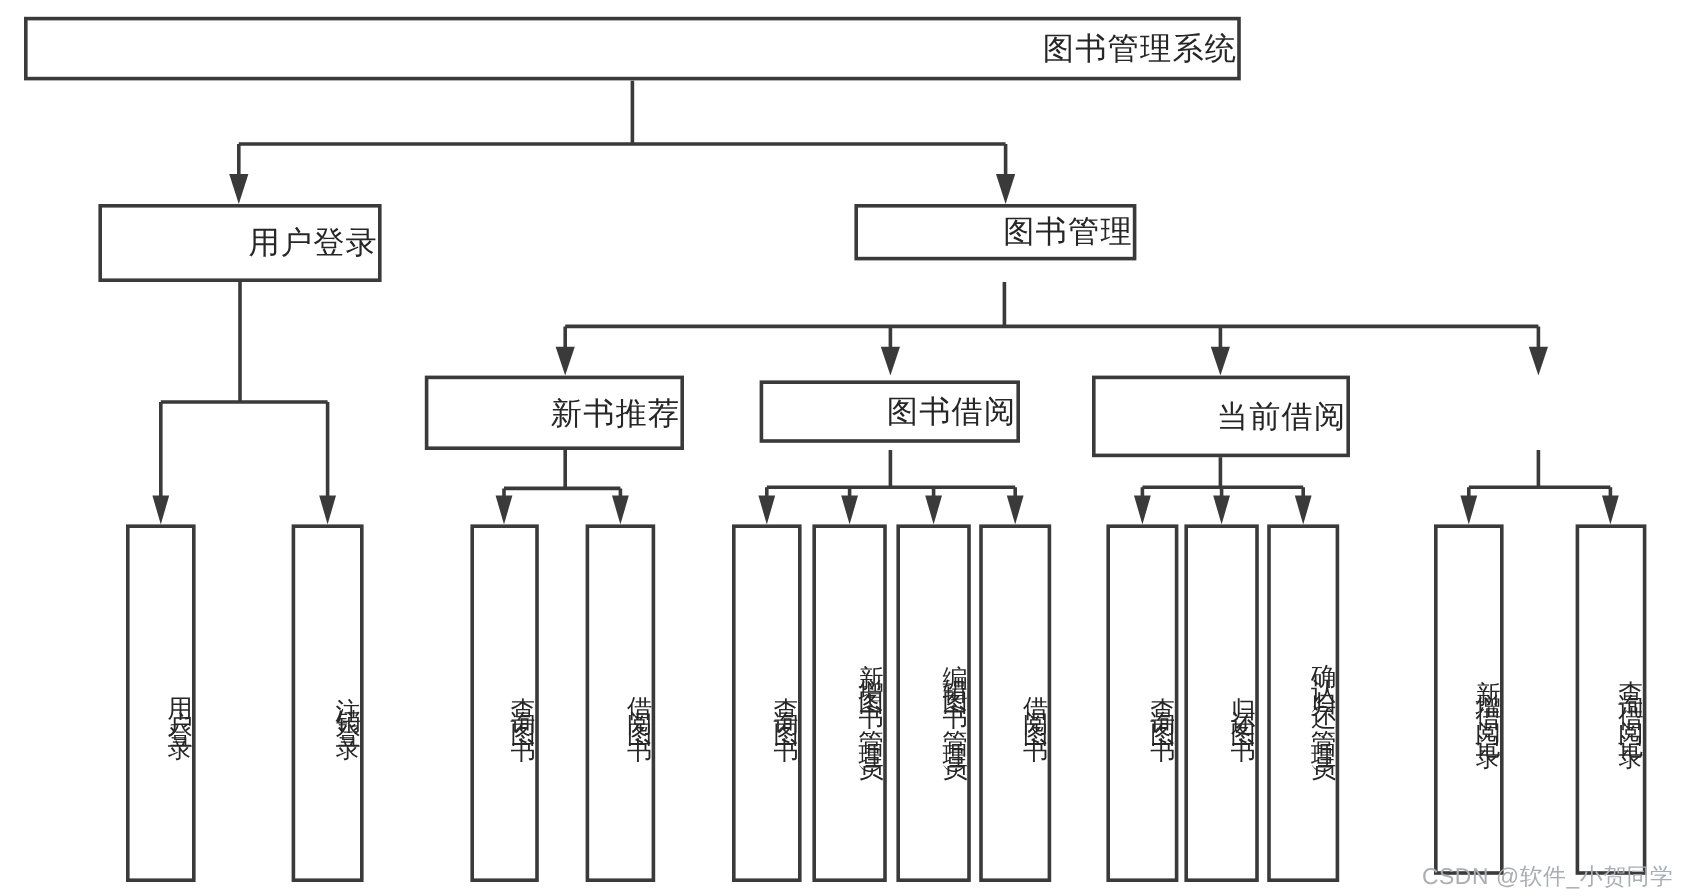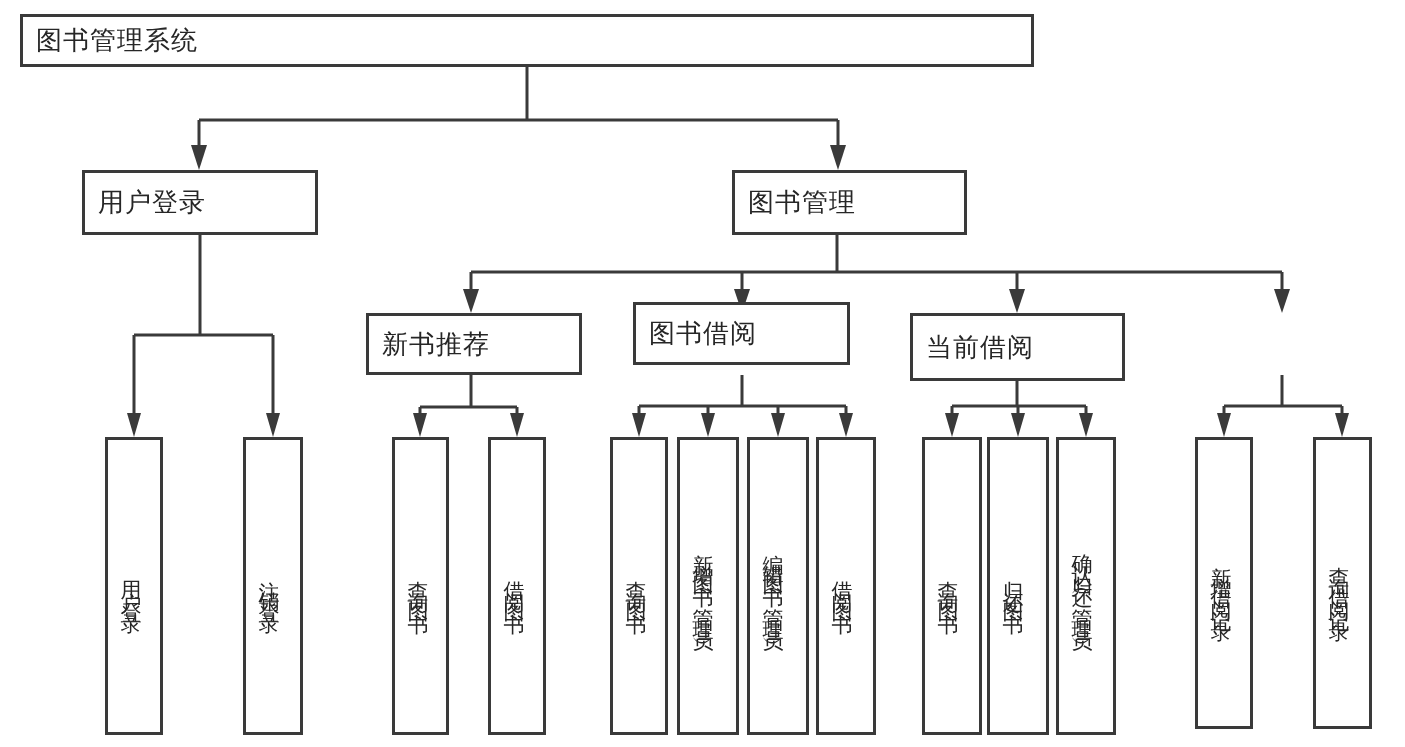--- a/index.html
+++ b/index.html
@@ -6,35 +6,35 @@
   body{
     width:1405px;height:747px;position:relative;overflow:hidden;
     background:#ffffff;
     font-family:"Liberation Sans", sans-serif;
   }
   #canvas{position:absolute;left:0;top:0;width:1405px;height:747px}
   #connectors{position:absolute;left:0;top:0;z-index:0}
   .box{
     position:absolute;box-sizing:border-box;z-index:1;
     border:3px solid #3a3a3a;background:#ffffff;color:#262626;
-    display:flex;align-items:center;justify-content:flex-start;padding-left:13px;
+    display:flex;align-items:center;justify-content:flex-end;
   }
   .h .lbl{font-size:26px;letter-spacing:1px;white-space:nowrap}
   .leaf .lbl{
     writing-mode:vertical-rl;text-orientation:mixed;
     font-size:21px;letter-spacing:11px;line-height:1;white-space:nowrap;
   }
   
   #n-root{left:20px;top:14px;width:1014px;height:53px}
   
   #n-user-login{left:82px;top:170px;width:236px;height:65px}
-  #n-book-mgmt{left:732px;top:170px;width:235px;height:65px}
+  #n-book-mgmt{left:712px;top:170px;width:235px;height:47px}
   
-  #n-new-book{left:366px;top:313px;width:216px;height:62px}
-  #n-book-borrow{left:633px;top:302px;width:217px;height:63px}
+  #n-new-book{left:354px;top:313px;width:216px;height:62px}
+  #n-book-borrow{left:633px;top:317px;width:217px;height:52px}
   #n-current-borrow{left:910px;top:313px;width:215px;height:68px}
   #n-borrow-records{left:1175px;top:313px;width:215px;height:62px}
   
   #l-login{left:105px;top:437px;width:58px;height:298px}
   #l-logout{left:243px;top:437px;width:60px;height:298px}
   #l-nb-query{left:392px;top:437px;width:57px;height:298px}
   #l-nb-borrow{left:488px;top:437px;width:58px;height:298px}
   #l-bb-query{left:610px;top:437px;width:58px;height:298px}
   #l-bb-add{left:677px;top:437px;width:62px;height:298px}
   #l-bb-edit{left:747px;top:437px;width:62px;height:298px}
@@ -144,14 +144,15 @@
     <span class="lbl">确认归还（管理员）</span>
   </div>
 
   <div id="l-br-add" class="box leaf">
     <span class="lbl">新增借阅记录</span>
   </div>
   <div id="l-br-query" class="box leaf">
     <span class="lbl">查询借阅记录</span>
   </div>
 
+  <div class="watermark">CSDN @软件_小贺同学</div>
 
 </div>
 
 </body></html>

